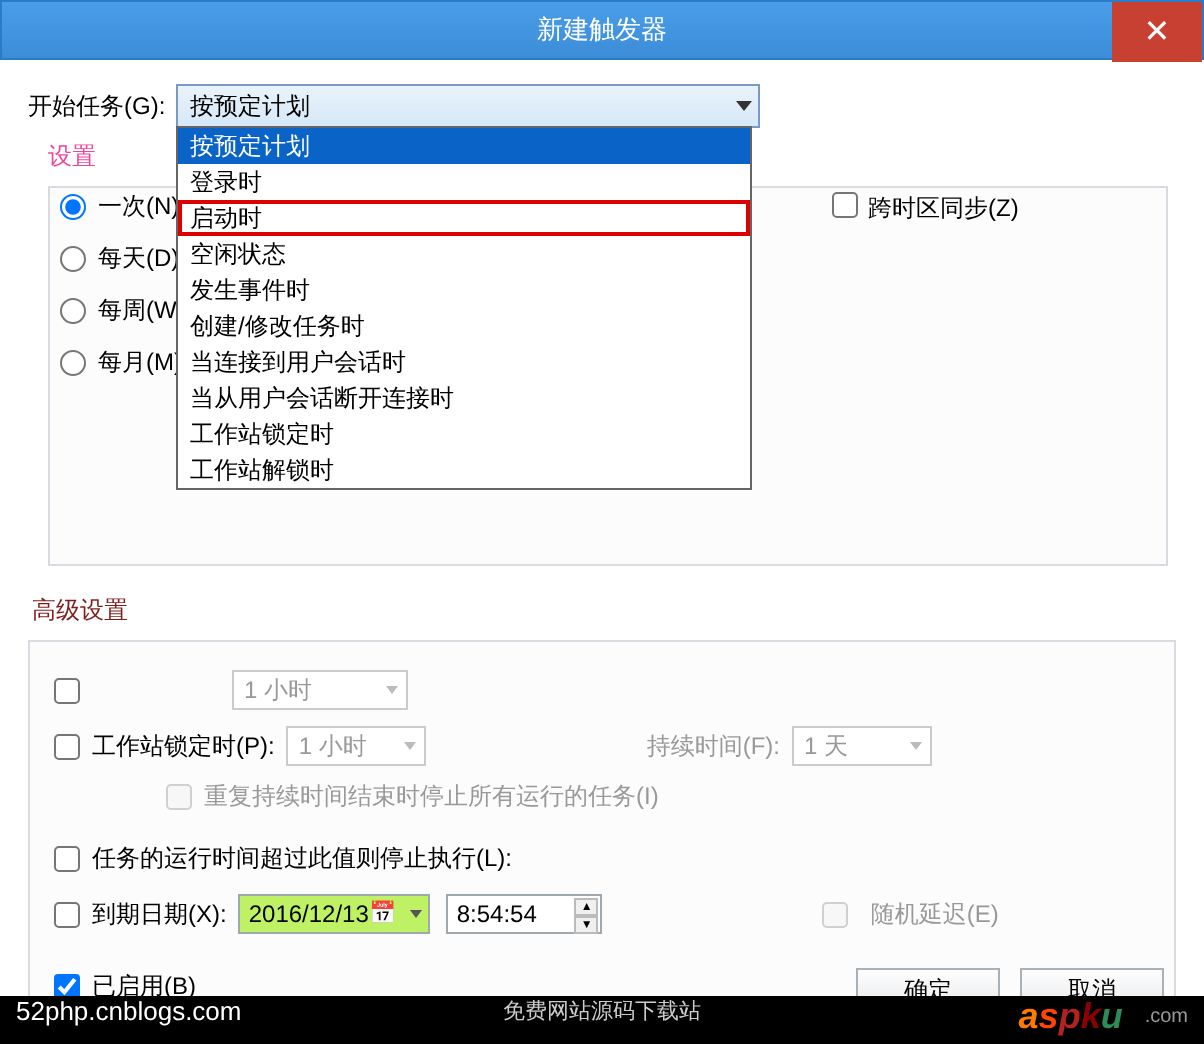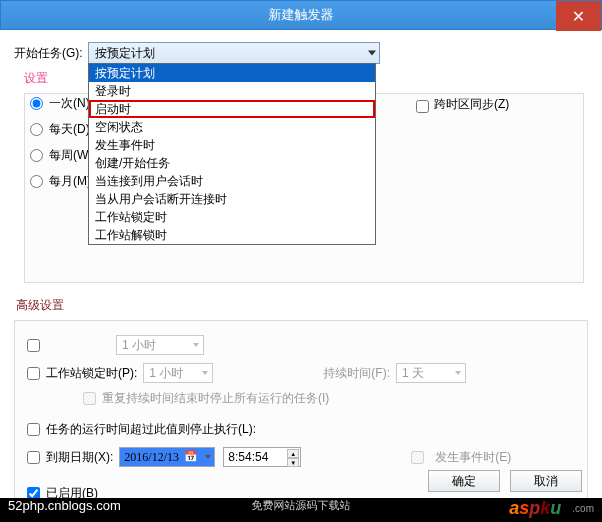--- a/index.html
+++ b/index.html
@@ -15,47 +15,47 @@
     .dropdown-select { width: 100%; height: 22px; border: 1px solid #7a9ac0; background: linear-gradient(#eaf3fb, #d6e8f7); padding: 0 20px 0 6px; display: flex; align-items: center; cursor: pointer; }
     .dropdown-arrow { position: absolute; right: 4px; top: 50%; transform: translateY(-50%); width: 0; height: 0; border-left: 4px solid transparent; border-right: 4px solid transparent; border-top: 5px solid #333; }
     .dropdown-list { position: absolute; left: 0; top: 21px; width: 288px; border: 1px solid #666; background: #fff; z-index: 100; }
     .dropdown-item { padding: 2px 6px; height: 18px; display: flex; align-items: center; cursor: pointer; }
     .dropdown-item.selected { background: #0a64c8; color: #fff; }
     .dropdown-item.highlighted { outline: 2px solid #d00; outline-offset: -2px; }
     .box-under { margin-left: 10px; margin-top: 4px; border: 1px solid #d8dce0; height: 190px; width: 560px; background: #fcfcfc; }
     .radio-area { position: absolute; left: 30px; top: 90px; z-index: 50; }
     .radio-row { display: flex; align-items: center; height: 26px; }
     .radio-row input { margin-right: 6px; }
-    .sync-check { position: absolute; left: 416px; top: 96px; display: flex; align-items: flex-end; z-index: 40; }
+    .sync-check { position: absolute; left: 416px; top: 96px; display: flex; align-items: flex-start; z-index: 40; }
     .sync-check input { margin-right: 5px; }
     .section-title { margin: 14px 0 6px 2px; color: #7f1d1d; }
     .adv-box { border: 1px solid #d8dce0; padding: 10px 12px 8px; background: #fcfcfc; }
     .adv-row { display: flex; align-items: center; height: 28px; }
     .adv-row input[type=checkbox] { margin-right: 6px; }
     .adv-label { color: #000; }
     .sel { height: 20px; border: 1px solid #a0a8b0; background: #fff; padding: 0 18px 0 5px; font-size: 12px; position: relative; display: inline-flex; align-items: center; margin-left: 6px; }
     .sel.dim { color: #999; border-color: #c8ccce; }
     .sel .sa { position: absolute; right: 4px; top: 50%; transform: translateY(-50%); width: 0; height: 0; border-left: 3px solid transparent; border-right: 3px solid transparent; border-top: 4px solid #555; }
     .sel.dim .sa { border-top-color: #bbb; }
     .dim-text { color: #999; }
     .sub-indent { margin-left: 56px; display: flex; align-items: center; height: 22px; }
-    .date-field { border: 1px solid #a0a8b0; height: 20px; width: 96px; padding: 0 4px; display: flex; align-items: center; margin-left: 6px; position: relative; background:#3b82f6;font-family:Liberation Serif, serif; }
+    .date-field { border: 1px solid #a0a8b0; height: 20px; width: 96px; padding: 0 4px; display: flex; align-items: center; margin-left: 6px; position: relative; background:#bef264; }
     .date-field .cal { position: absolute; right: 16px; top: 2px; font-size: 11px; }
     .date-field .da { position: absolute; right: 3px; top: 50%; transform: translateY(-50%); width: 0; height: 0; border-left: 3px solid transparent; border-right: 3px solid transparent; border-top: 4px solid #555;}
     .time-field { border: 1px solid #a0a8b0; height: 20px; width: 78px; padding: 0 14px 0 4px; margin-left: 8px; display: flex; align-items: center; position: relative; background:#fff;}
     .spin { position: absolute; right: 1px; top: 1px; width: 12px; height: 18px; display:flex; flex-direction:column;}
     .spin div{flex:1; border:1px solid #bbb; font-size:6px; display:flex;align-items:center;justify-content:center;background:#f0f0f0;}
     .footer { position: absolute; left: 0; right: 0; bottom: 0; height: 24px; background: #000; display: flex; align-items: flex-start; justify-content: space-between; padding: 0 8px; color:#fff; }
     .footer-left { font-size: 13px; color: #fff; }
     .footer-center { font-size:11px; color:#ccc; position:absolute; left:50%; transform:translateX(-50%);}
     .footer-right { display:flex; align-items:center; gap:11px;}
     .aspku { font-style: italic; font-weight: bold; font-size: 18px; }
     .aspku .a{color:#ff7a00;} .aspku .s{color:#ff4500;} .aspku .p{color:#b22222;} .aspku .k{color:#8b0000;} .aspku .u{color:#2e8b57;}
     .dotcom{font-size:10px;color:#999;}
-    .btn-area { position: absolute; right: 20px; bottom: 30px; display: flex; gap: 10px; padding-left: 44px; }
+    .btn-area { position: absolute; right: 20px; bottom: 16px; display: flex; gap: 10px; padding-left: 44px; }
     .btn { width: 72px; height: 22px; border: 1px solid #a8b0b8; background: linear-gradient(#fefefe,#e8eaec); display:flex; align-items:center; justify-content:center; cursor:pointer; font-size:12px;}
   </style>
 </head>
 <body>
 
 <div class="titlebar">
   <span class="titlebar-text">新建触发器</span>
   <div class="close-btn">
     <span>✕</span>
   </div>
@@ -68,21 +68,21 @@
       <div class="dropdown-select">
         <span>按预定计划</span>
         <span class="dropdown-arrow"></span>
       </div>
       <div class="dropdown-list">
         <div class="dropdown-item selected">按预定计划</div>
         <div class="dropdown-item">登录时</div>
         <div class="dropdown-item highlighted">启动时</div>
         <div class="dropdown-item">空闲状态</div>
         <div class="dropdown-item">发生事件时</div>
-        <div class="dropdown-item">创建/开始任务</div>
+        <div class="dropdown-item">创建/修改任务时</div>
         <div class="dropdown-item">当连接到用户会话时</div>
         <div class="dropdown-item">当从用户会话断开连接时</div>
         <div class="dropdown-item">工作站锁定时</div>
         <div class="dropdown-item">工作站解锁时</div>
       </div>
     </div>
   </div>
   <div class="row">
     <span class="indent-label">设置</span>
   </div>
@@ -150,21 +150,21 @@
           <span class="da"></span>
         </span>
       <span class="time-field">
           <span>8:54:54</span>
           <span class="spin">
             <div>▲</div>
             <div>▼</div>
           </span>
         </span>
       <input type="checkbox" disabled="" style="margin-left: 110px;">
-      <span class="dim-text" style="margin-left:5px;">发生事件时(E)</span>
+      <span class="dim-text" style="margin-left:5px;">随机延迟(E)</span>
     </div>
     <div class="adv-row" style="margin-top:8px;">
       <input type="checkbox" checked="" style="">
       <span class="adv-label">已启用(B)</span>
     </div>
   </div>
 </div>
 
 <div class="btn-area">
   <div class="btn">确定</div>

